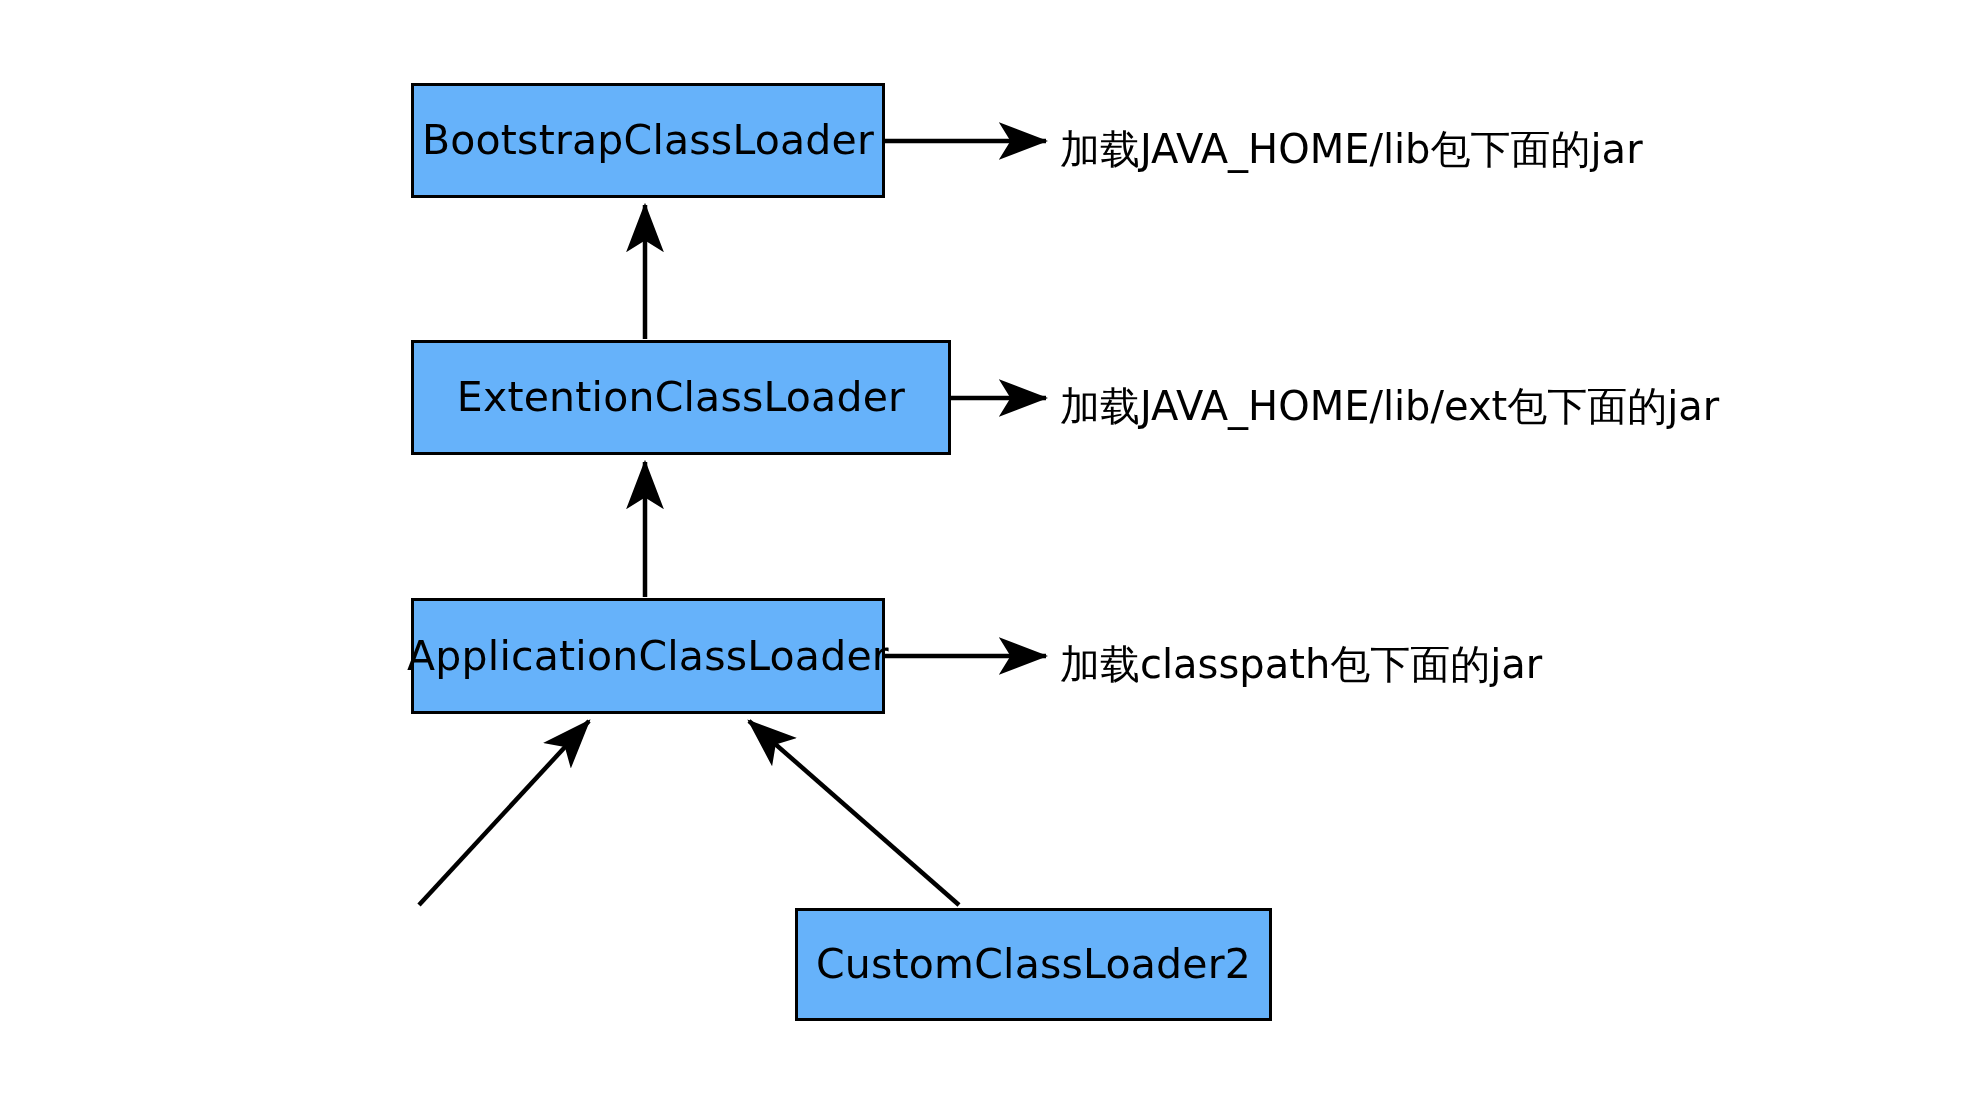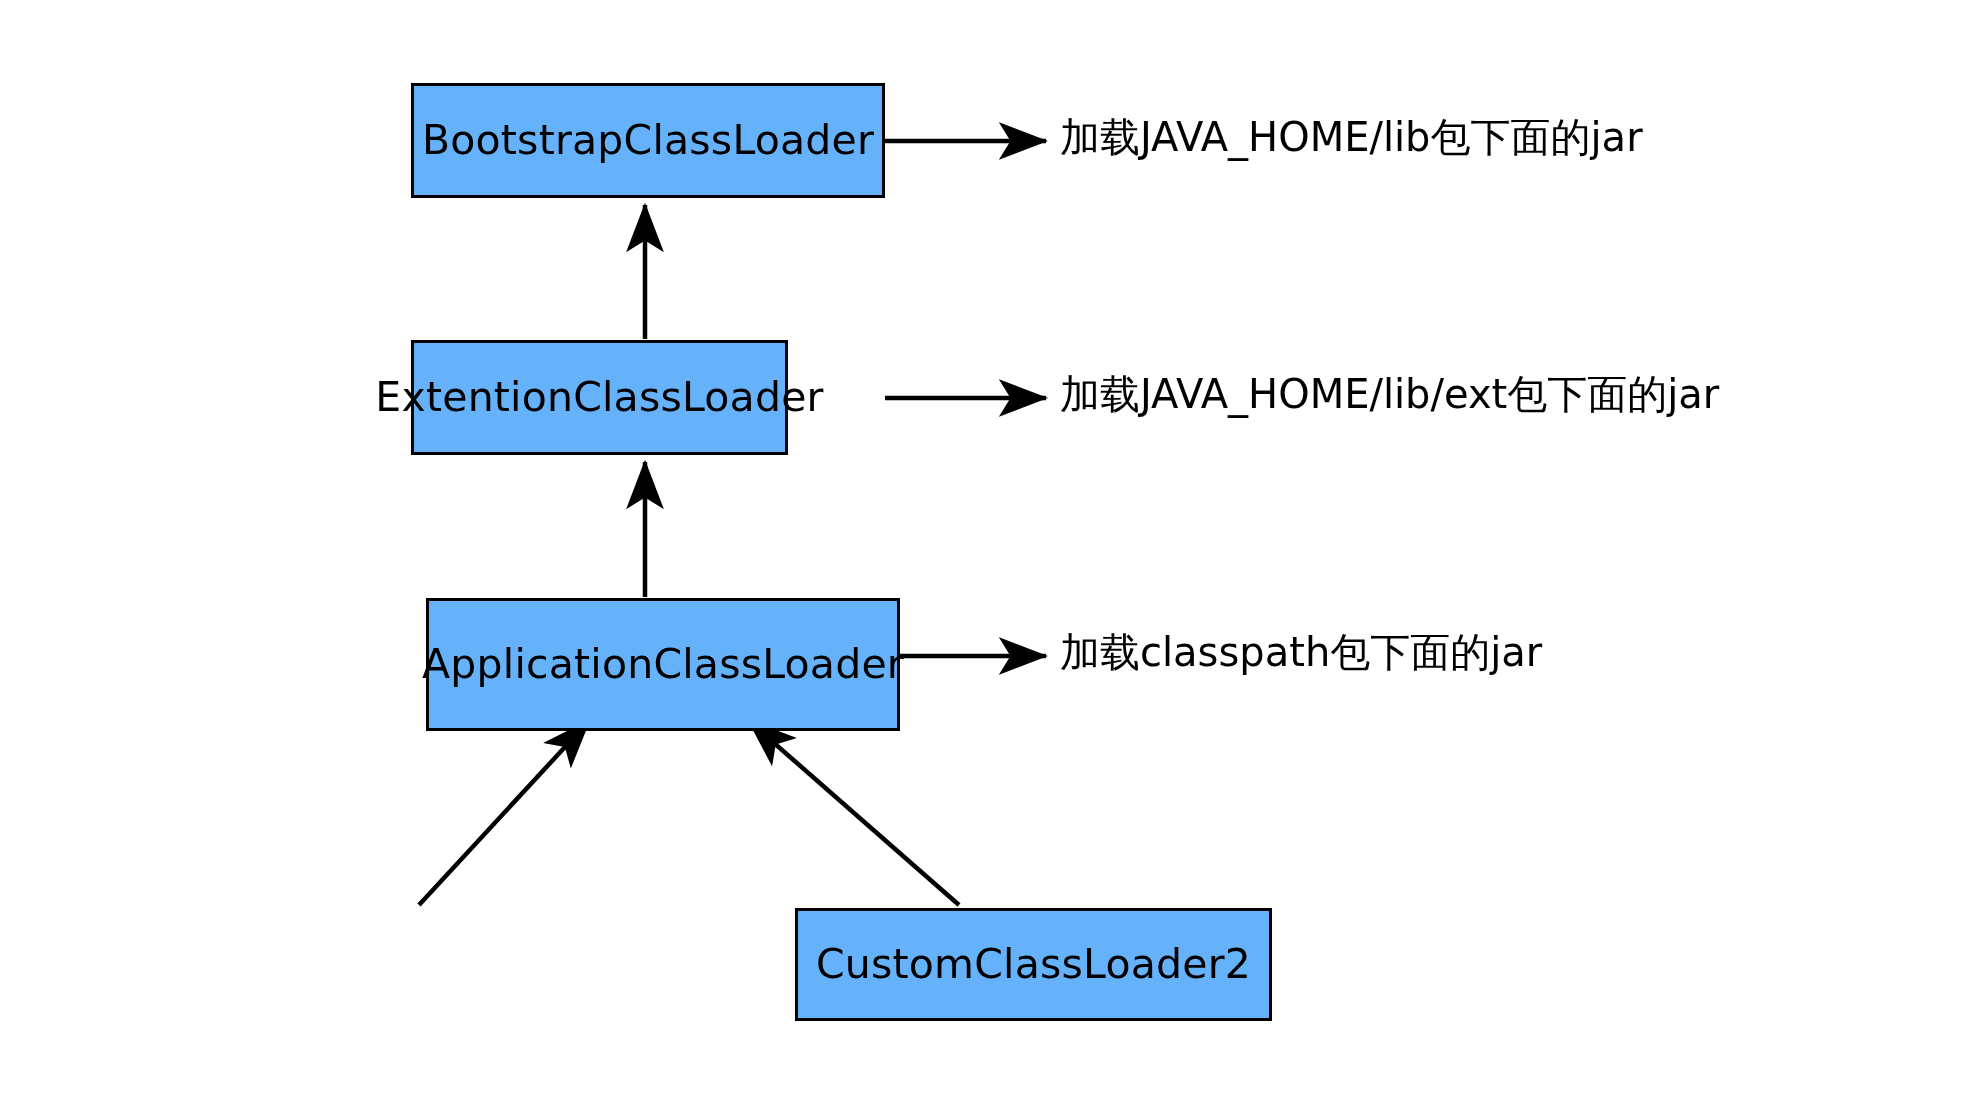--- a/index.html
+++ b/index.html
@@ -42,25 +42,26 @@
     white-space: nowrap;
     line-height: 1;
   }
   .ann-label {
     position: absolute;
     font-family: "DejaVu Sans", sans-serif;
     font-size: 40px;
     color: #000000;
     white-space: nowrap;
     line-height: 1;
+    margin-top: 12px;
   }
   
   #node-bootstrap    { left: 411px; top: 83px;  width: 474px; height: 115px; }
-  #node-extension    { left: 411px; top: 340px; width: 377px; height: 115px; }
-  #node-application  { left: 411px; top: 598px; width: 474px; height: 133px; margin-left: 15px; }
+  #node-extension    { left: 411px; top: 340px; width: 540px; height: 115px; }
+  #node-application  { left: 411px; top: 598px; width: 474px; height: 116px; }
   #node-custom1      { left: 117px; top: 908px; width: 474px; height: 113px; }
   #node-custom2      { left: 795px; top: 908px; width: 477px; height: 113px; }
 
   #label-bootstrap   { left: 1060px; top: 117px; }
   #label-extension   { left: 1060px; top: 374px; text-align: center; }
   #label-application { left: 1060px; top: 632px; }
 </style>
 </head>
 <body>
 

